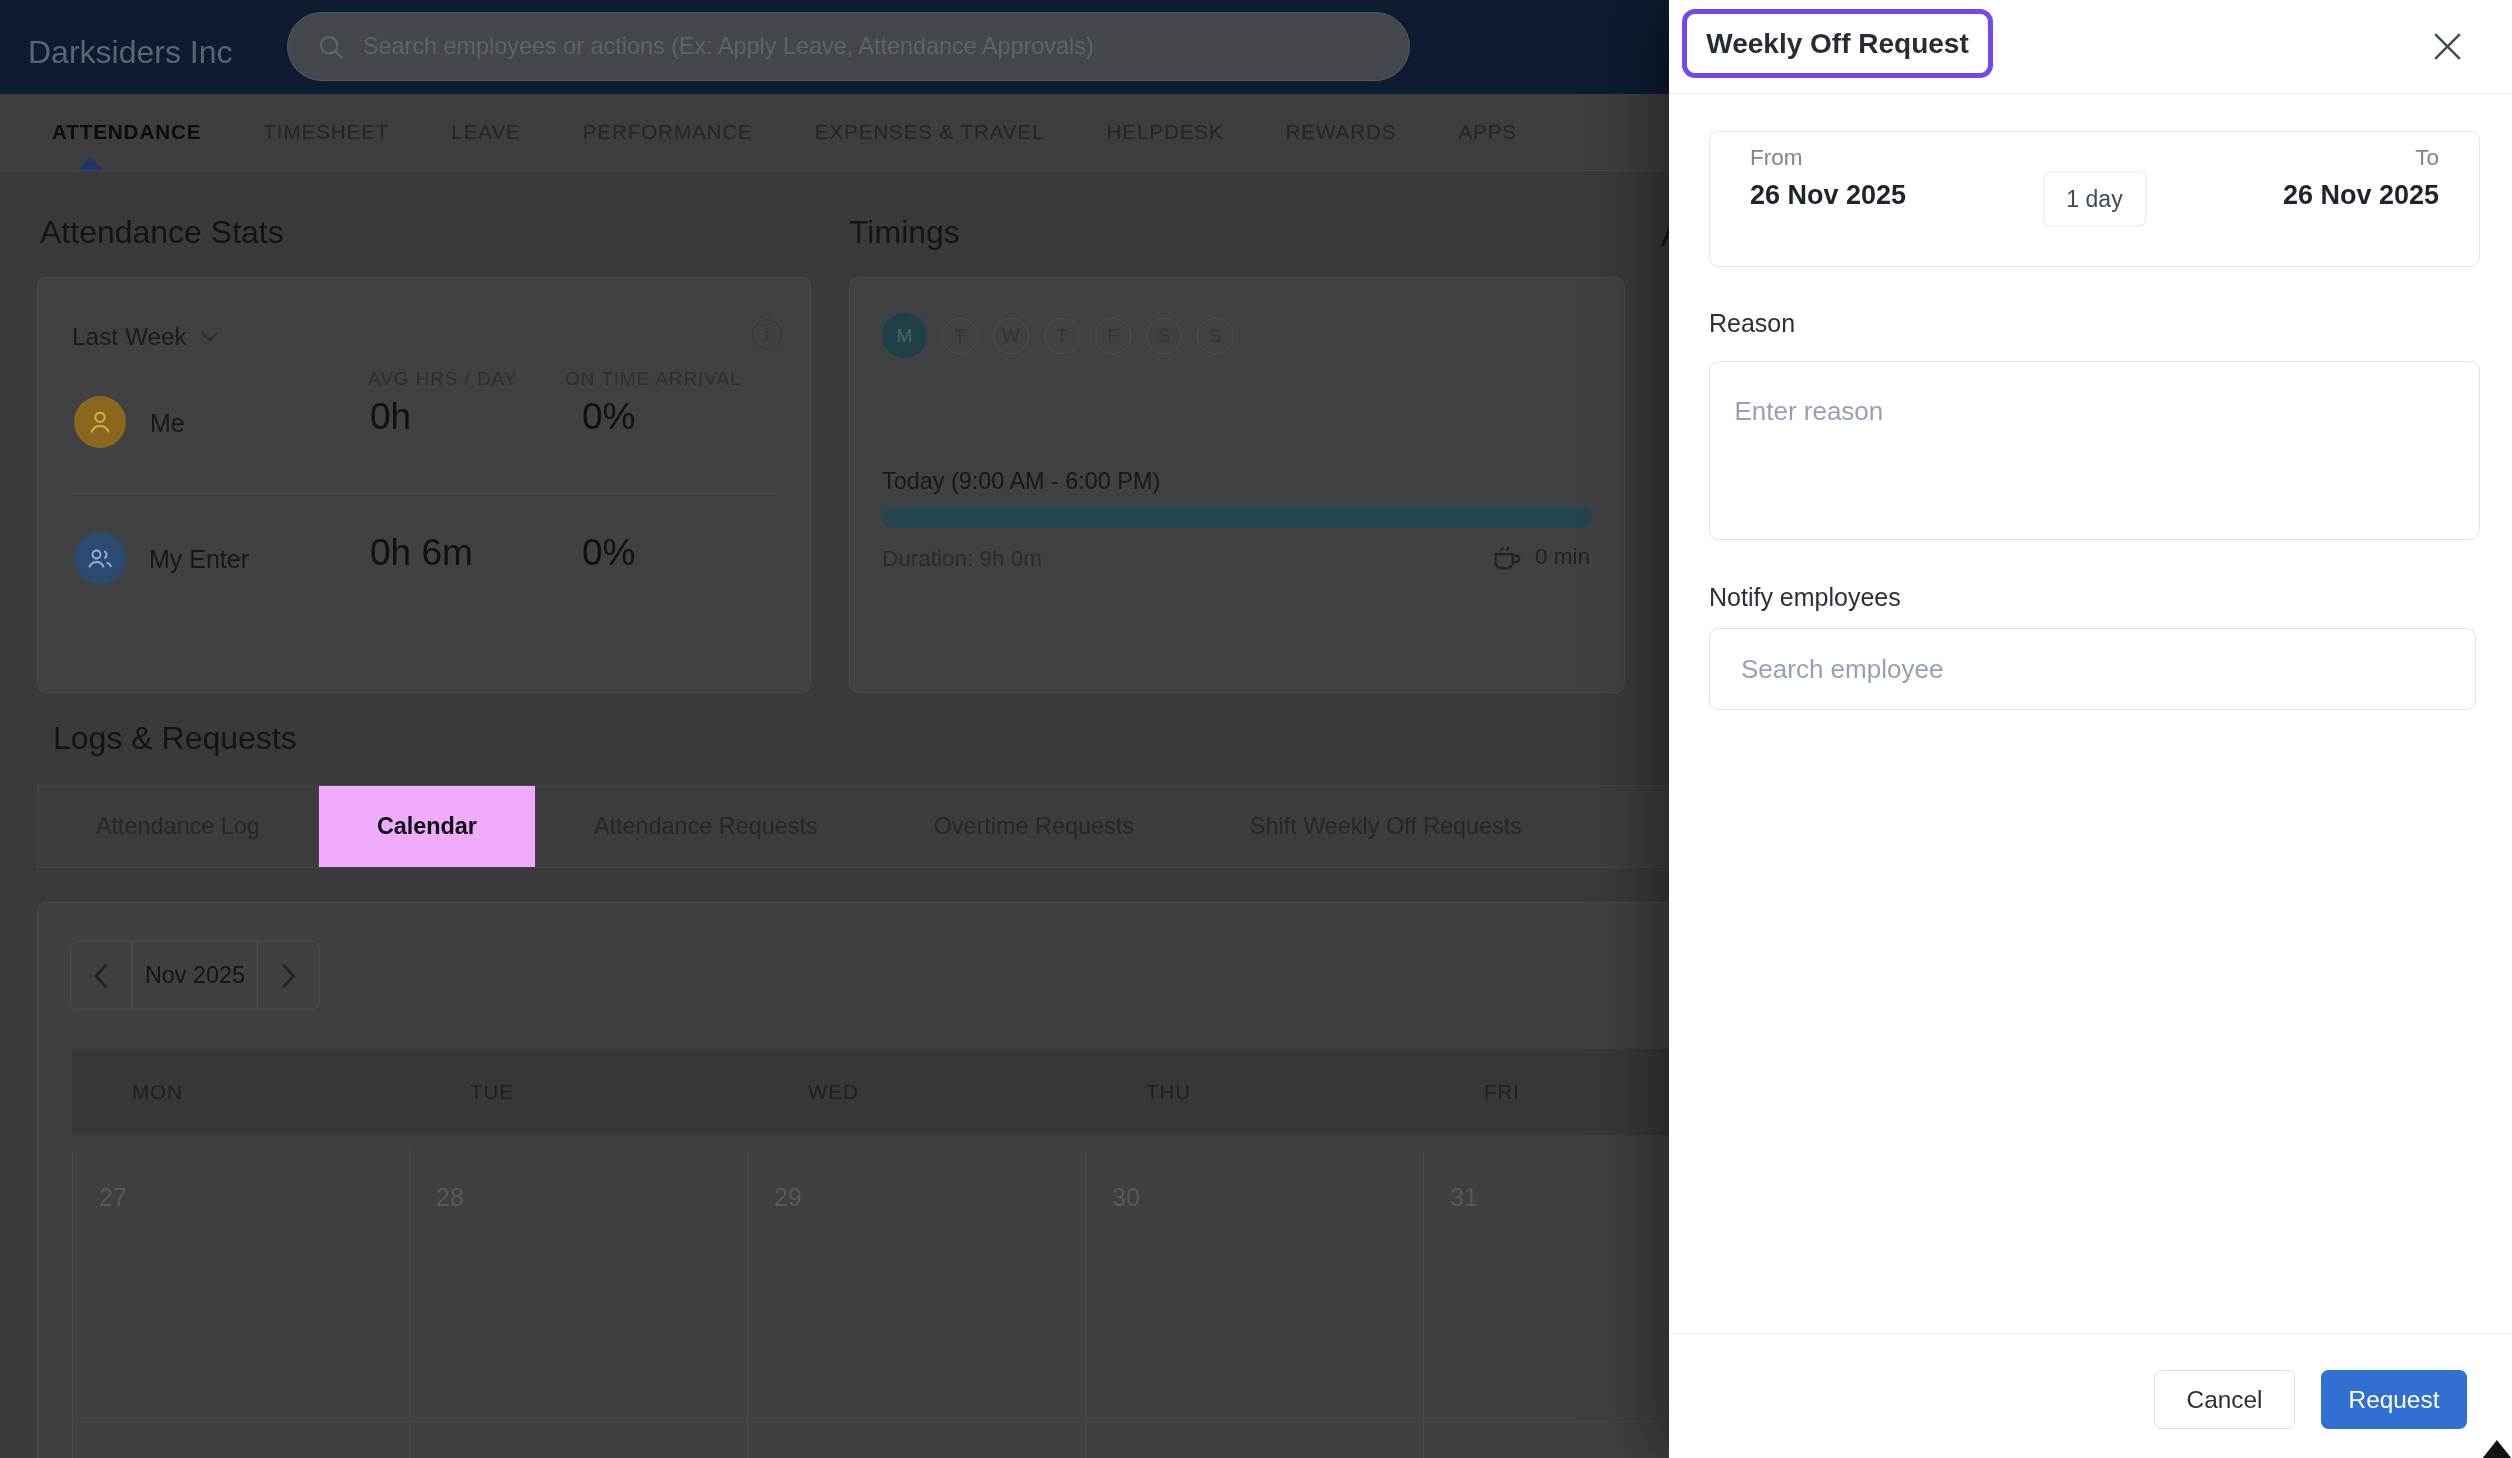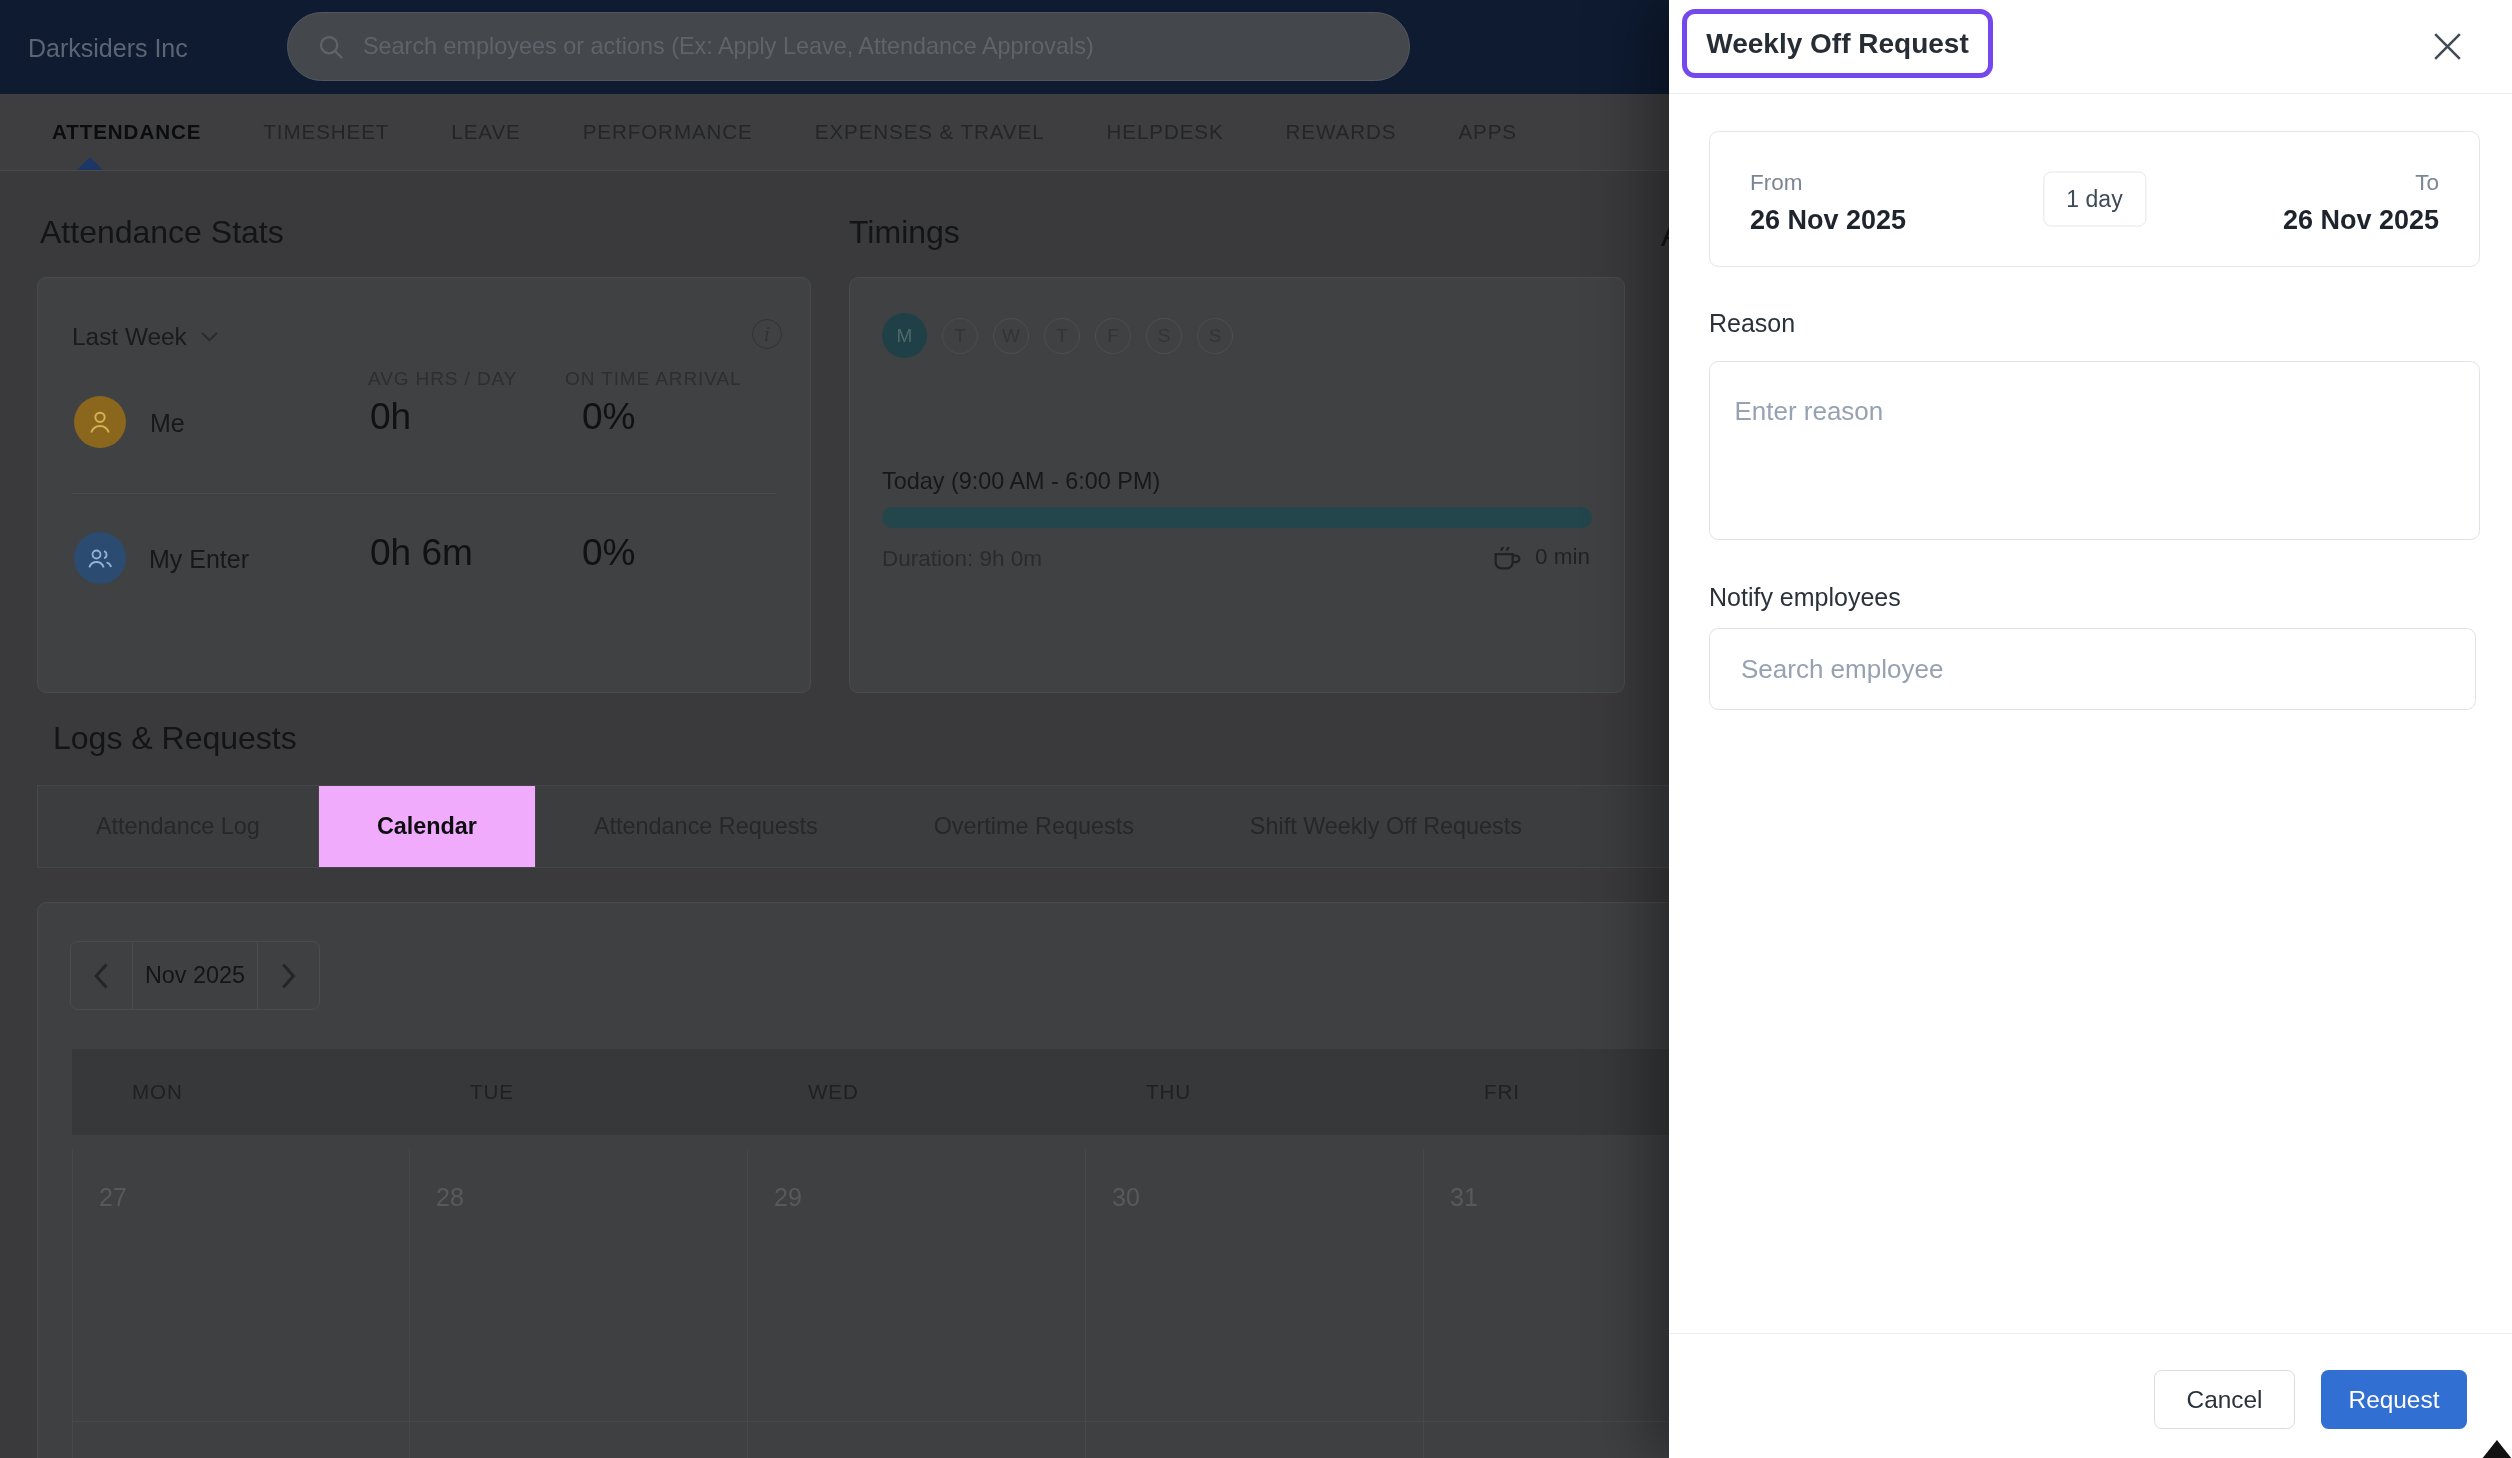--- a/index.html
+++ b/index.html
@@ -3,21 +3,21 @@
 <meta charset="utf-8">
 <style>
   * { margin:0; padding:0; box-sizing:border-box; }
   html,body { width:2512px; height:1459px; overflow:hidden; }
   body { font-family:"Liberation Sans", sans-serif; background:#3a3a3c; position:relative; }
 
   
   .stage { position:absolute; inset:0; }
 
   .topbar { position:absolute; left:0; top:0; width:2512px; height:94px; background:#0e1b31; }
-  .brand { position:absolute; left:28px; top:34px; font-size:25px; color:#5d6575; }
+  .brand { position:absolute; left:28px; top:34px; font-size:32px; color:#5d6575; }
   .searchbox { position:absolute; left:287px; top:12.2px; width:1123px; height:69px; border-radius:35px;
                background:#44474b; border:1.9px solid #54585d; display:flex; align-items:center; padding:0 28px; gap:17px; }
   .searchbox .ph { font-size:23.4px; color:#5f646b; white-space:nowrap; }
 
   .tabbar { position:absolute; left:0; top:94px; width:2181px; height:77px; background:#3e3e40;
             border-bottom:0.9px solid #48494b; display:flex; align-items:center; gap:62px; padding-left:52px; }
   .tabbar .tab { font-size:20.6px; letter-spacing:0.9px; color:#232527; white-space:nowrap; }
   .tabbar .tab.active { color:#0b0c0e; font-weight:bold; }
   .tab-caret { position:absolute; left:77px; top:157px; width:0; height:0;
                border-left:13px solid transparent; border-right:13px solid transparent; border-bottom:13px solid #1c3765; }
@@ -82,21 +82,21 @@
   .drawer { position:absolute; left:1669px; top:0; width:844px; height:1459px; background:#ffffff;
             box-shadow:-22.5px 0 56px rgba(0,0,0,0.35); }
   .drawer-head { position:absolute; left:0; top:0; width:100%; height:94px; border-bottom:0.9px solid #ecedef; }
   .title-hl { position:absolute; left:13px; top:9.4px; width:311px; height:69px; border:5.6px solid #7448EC;
               border-radius:13px; display:flex; align-items:center; justify-content:center; }
   .drawer-title { font-size:28px; font-weight:600; color:#272d35; white-space:nowrap; }
   .close-x { position:absolute; right:43px; top:24.4px; width:45px; height:45px; display:flex; align-items:center; justify-content:center; }
 
   .range-card { position:absolute; left:40px; top:131px; width:771px; height:136px; border:1.9px solid #e4e7ea;
                 border-radius:9.4px; }
-  .rc-col { position:absolute; top:4px; height:100%; display:flex; flex-direction:column; justify-content:center; gap:9.4px; }
+  .rc-col { position:absolute; top:13px; height:100%; display:flex; flex-direction:column; gap:9.4px; }
   .rc-from { left:40px; align-items:flex-start; }
   .rc-to { right:40px; align-items:flex-end; }
   .rc-label { font-size:22.5px; color:#7b8694; }
   .rc-value { font-size:27px; font-weight:bold; color:#1d242d; }
   .days-badge { position:absolute; left:50%; top:50%; transform:translate(-50%,-50%); padding:13px 22.5px;
                 border:1.9px solid #e4e7ea; border-radius:7.5px; font-size:23px; color:#3e4a57; background:#fff; }
 
   .fld-label { position:absolute; left:40px; font-size:25px; color:#2a313a; }
   .reason-box { position:absolute; left:40px; top:361px; width:771px; height:179px; border:1.9px solid #dfe3e7;
                 border-radius:9.4px; padding:34px 24.4px; }

